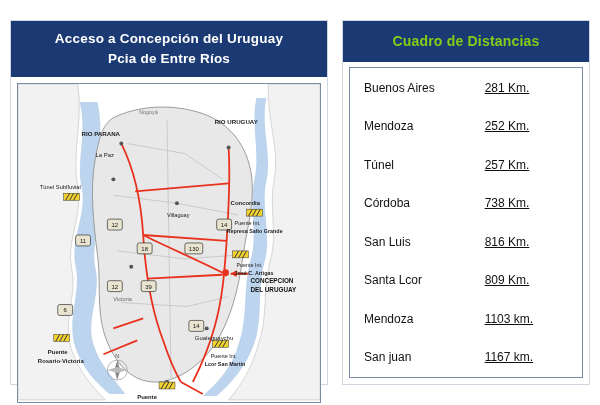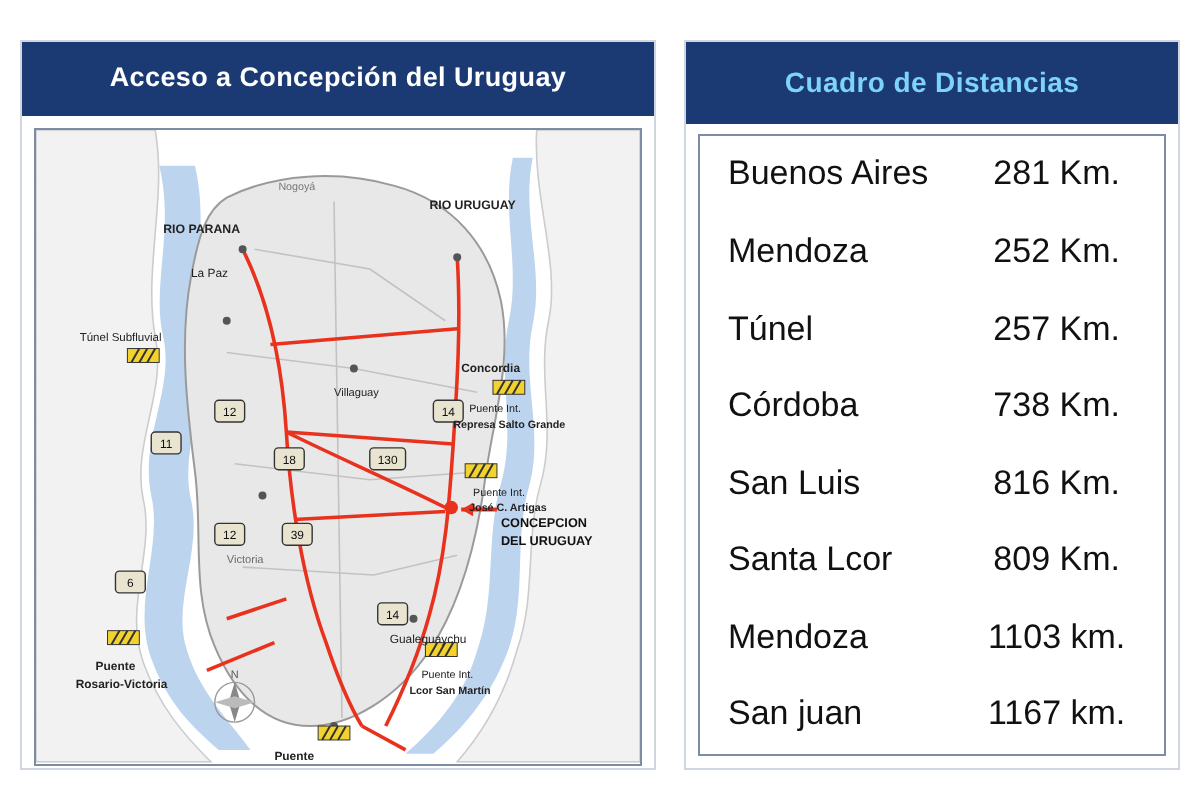--- a/index.html
+++ b/index.html
@@ -62,63 +62,65 @@
   .right-panel {
     flex: 1;
     border: 1px solid #cfd6e0;
     box-sizing: border-box;
     display: flex;
     flex-direction: column;
     background: #ffffff;
   }
   .right-header {
     background: #1b3a73;
-    color: #7dd3fc;
+    color: #84cc16;
     text-align: center;
     font-weight: bold;
     font-size: 14px;
     padding: 12px 6px 13px 6px;
     letter-spacing: .2px;
   }
   .table-wrap {
     flex: 1;
     padding: 5px 6px 6px 6px;
     box-sizing: border-box;
   }
   .dist-table {
     width: 100%;
     height: 100%;
     border: 1px solid #7c8ba6;
     box-sizing: border-box;
     border-collapse: collapse;
     table-layout: fixed;
   }
   .dist-table td {
-    font-size: 17px;
+    font-size: 12px;
     color: #111111;
     padding: 0 4px 0 14px;
     vertical-align: middle;
     white-space: nowrap;
   }
   .dist-table td.val {
-    text-align: center;
+    text-align: left;
     padding-left: 0;
     padding-right: 10px;
+    text-decoration: underline;
   }
   .dist-table col.c1 { width: 58%; }
   .dist-table col.c2 { width: 42%; }
 </style>
 </head>
 <body>
 
 <div class="page">
 
   <div class="left-panel">
     <div class="left-header">
       <div>Acceso a Concepción del Uruguay</div>
+      <div>Pcia de Entre Ríos</div>
     </div>
     <div class="left-body">
       <div class="map-frame">
         <svg class="map-svg" viewBox="0 0 304 320" preserveAspectRatio="none">
 
           <rect x="0" y="0" width="304" height="320" fill="#ffffff"></rect>
 
           <path d="M62,18 C70,50 58,78 64,104 C70,130 52,156 58,184 C64,210 48,238 58,266 C66,288 78,300 92,312 L108,312 C96,296 82,282 76,262 C68,238 84,212 78,186 C72,160 88,134 82,108 C76,82 88,52 80,18 Z" fill="#bcd4ee"></path>
 
           <path d="M250,14 C244,44 256,70 250,98 C244,126 256,152 248,180 C240,208 248,238 236,266 C228,286 214,302 200,314 L186,314 C202,300 216,284 222,262 C232,234 226,206 234,178 C242,150 232,124 238,96 C244,68 234,42 240,14 Z" fill="#bcd4ee"></path>

